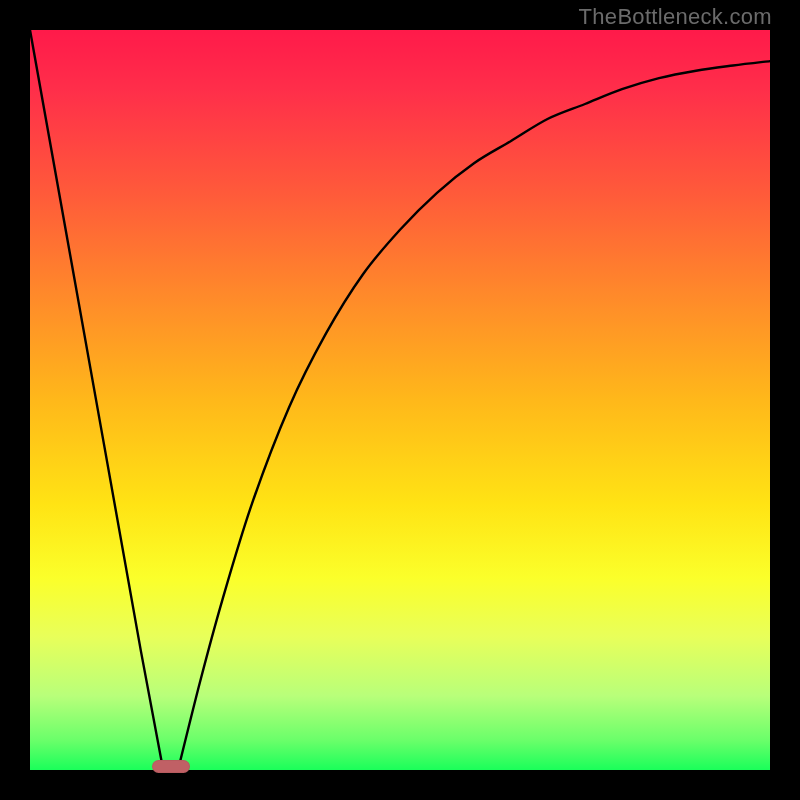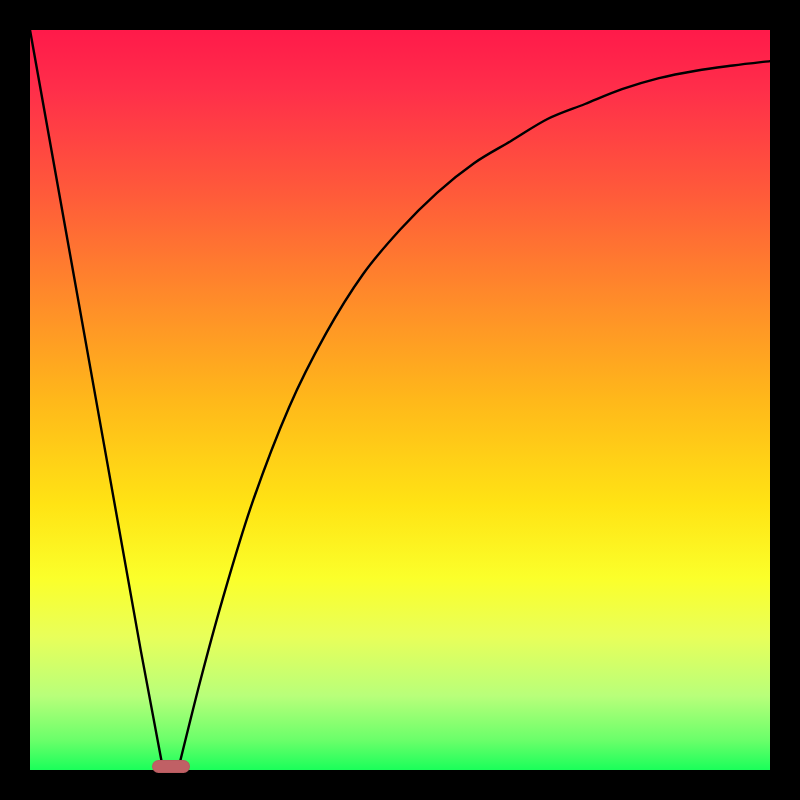--- a/index.html
+++ b/index.html
@@ -63,20 +63,21 @@
     border-radius: 7px;
     background: #c06065;
     box-shadow: inset 0 0 0 1px rgba(0,0,0,0.05);
   }
 </style>
 </head>
 <body>
 
 <div class="frame">
 
+  <div class="watermark">TheBottleneck.com</div>
 
   <div class="plot-area">
 
     <svg class="curve" viewBox="0 0 740 740" preserveAspectRatio="none">
       <path id="curve-left" fill="none" stroke="#000" stroke-width="2.4" stroke-linecap="round" d="M0.00 0.00 L37.00 207.20 L74.00 414.40 L111.00 621.60 L133.20 740.00"></path>
       <path id="curve-right" fill="none" stroke="#000" stroke-width="2.4" stroke-linecap="round" d="M148.00 740.00 C 151.70 725.20, 162.80 679.57, 170.20 651.20 C 177.60 622.83, 183.77 599.40, 192.40 569.80 C 201.03 540.20, 210.90 505.67, 222.00 473.60 C 233.10 441.53, 246.67 405.77, 259.00 377.40 C 271.33 349.03, 283.67 325.60, 296.00 303.40 C 308.33 281.20, 320.67 261.47, 333.00 244.20 C 345.33 226.93, 357.67 213.37, 370.00 199.80 C 382.33 186.23, 394.67 173.90, 407.00 162.80 C 419.33 151.70, 431.67 141.83, 444.00 133.20 C 456.33 124.57, 468.67 118.40, 481.00 111.00 C 493.33 103.60, 505.67 94.97, 518.00 88.80 C 530.33 82.63, 542.67 78.93, 555.00 74.00 C 567.33 69.07, 579.67 63.52, 592.00 59.20 C 604.33 54.88, 616.67 51.18, 629.00 48.10 C 641.33 45.02, 653.67 42.80, 666.00 40.70 C 678.33 38.60, 690.67 37.12, 703.00 35.52 C 715.33 33.92, 733.83 31.82, 740.00 31.08"></path>
     </svg>
 
     <div id="marker" class="marker" style="left: 121.6px; top: 730px;"></div>
 

